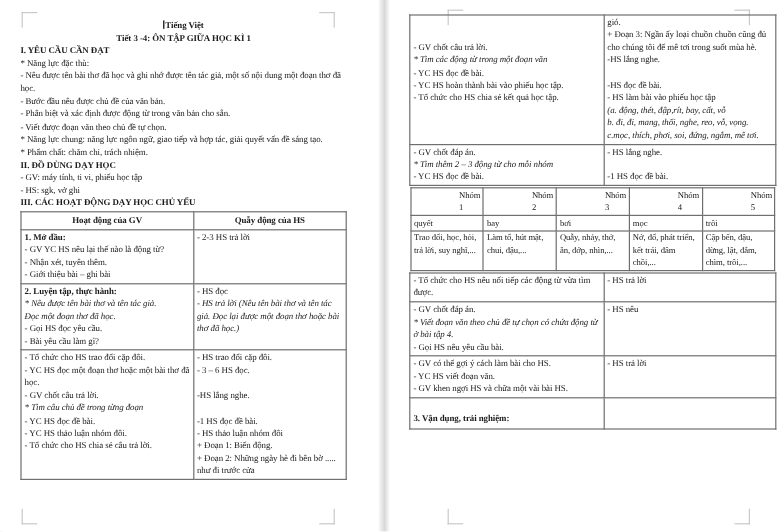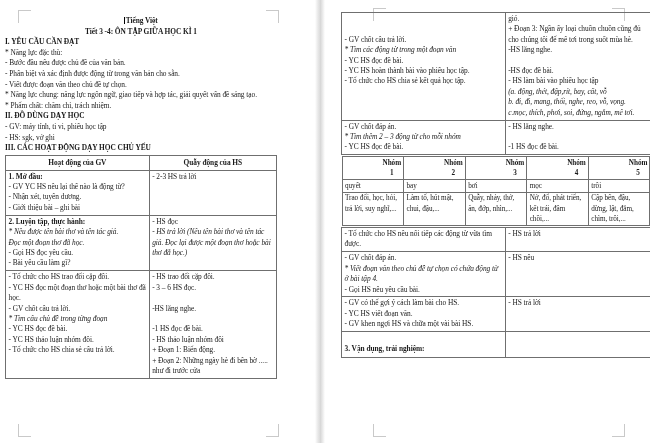--- a/index.html
+++ b/index.html
@@ -61,21 +61,21 @@
   }
   .ruler-ticks i { display:block; width:4px; height:1px; background:#9a9a9a; }
 
   
   .doc {
     position: absolute;
     font-size: 7.4px;
     line-height: 10.6px;
     letter-spacing: -0.05px;
   }
-  #doc-left  { left: 5px; top: 16px; width: 272px; }
+  #doc-left  { left: 17px; top: 16px; width: 272px; }
   #doc-right { left: 16px; top: 12px; width: 292px; }
 
   .title-center { text-align: center; font-weight: bold; }
   .caret {
     display: inline-block;
     width: 1px; height: 7.5px;
     background: #000;
     vertical-align: -1px;
     margin-right: 0.5px;
   }
@@ -114,21 +114,21 @@
     line-height: 10.2px;
     margin: 1px 0 1px 0;
   }
   table.nhom td, table.nhom th {
     border: 0.8px solid #6f6f6f;
     vertical-align: top;
     padding: 0.5px 2px 1px 2.5px;
     font-weight: normal;
     text-align: left;
   }
-  table.nhom th { text-align: center; font-weight: bold; padding-left: 40px; }
+  table.nhom th { text-align: left; font-weight: normal; padding-left: 40px; }
   .spacer-cell { height: 26px; }
   .pad-top-big { padding-top: 30px; margin-left: 30px; }
   .pad-top-mid { padding-top: 14px; }
   .mid-v { vertical-align: middle; }
 </style>
 </head>
 <body>
 
 <div id="viewer">
 
@@ -146,20 +146,21 @@
     <div class="cropmark cm-br" style="left:266px; top:424px;"></div>
 
     <div class="doc" id="doc-left">
 
       <p class="ln title-center"><span class="caret"></span><span>Tiếng Việt</span></p>
       <p class="ln title-center">Tiết 3 -4: ÔN TẬP GIỮA HỌC KÌ 1</p>
 
       <p class="ln h-sec">I. YÊU CẦU CẦN ĐẠT</p>
       <div>
         <p class="ln">* Năng lực đặc thù:</p>
+        <p class="ln">- Nêu được tên bài thơ đã học và ghi nhớ được tên tác giả, một số nội dung một đoạn thơ đã học.</p>
         <p class="ln">- Bước đầu nêu được chủ đề của văn bản.</p>
         <p class="ln">- Phân biệt và xác định được động từ trong văn bản cho sẵn.</p>
         <p class="ln">- Viết được đoạn văn theo chủ đề tự chọn.</p>
         <p class="ln">* Năng lực chung: năng lực ngôn ngữ, giao tiếp và hợp tác, giải quyết vấn đề sáng tạo.</p>
         <p class="ln">* Phẩm chất: chăm chỉ, trách nhiệm.</p>
       </div>
 
       <p class="ln h-sec">II. ĐỒ DÙNG DẠY HỌC</p>
       <div>
         <p class="ln">- GV: máy tính, ti vi, phiếu học tập</p>
@@ -174,21 +175,21 @@
             <th class="hdr col-gv">Hoạt động của GV</th>
             <th class="hdr col-hs">Quẫy động của HS</th>
           </tr>
         </thead>
         <tbody>
 
           <tr>
             <td>
               <p class="ln bold">1. Mở đầu:</p>
               <p class="ln">- GV YC HS nêu lại thế nào là động từ?</p>
-              <p class="ln">- Nhận xét, tuyên dương.</p>
+              <p class="ln">- Nhận xét, tuyên thêm.</p>
               <p class="ln">- Giới thiệu bài – ghi bài</p>
             </td>
             <td>
               <p class="ln">- 2-3 HS trả lời</p>
             </td>
           </tr>
 
           <tr>
             <td>
               <p class="ln bold">2. Luyện tập, thực hành:</p>

